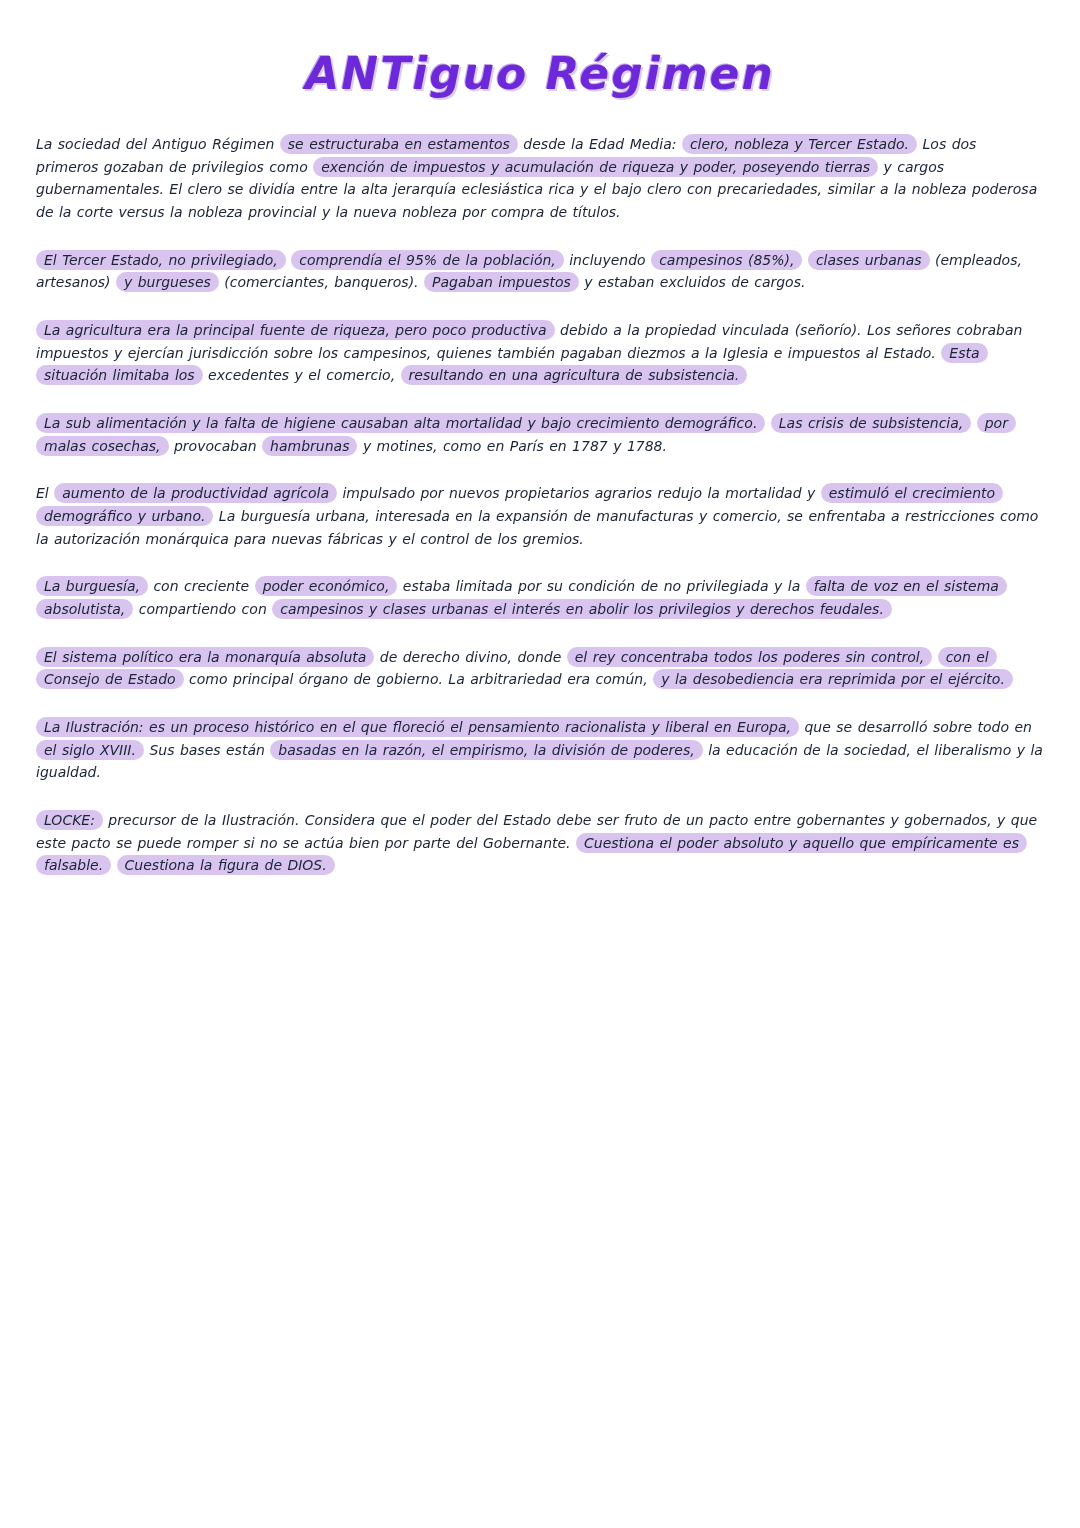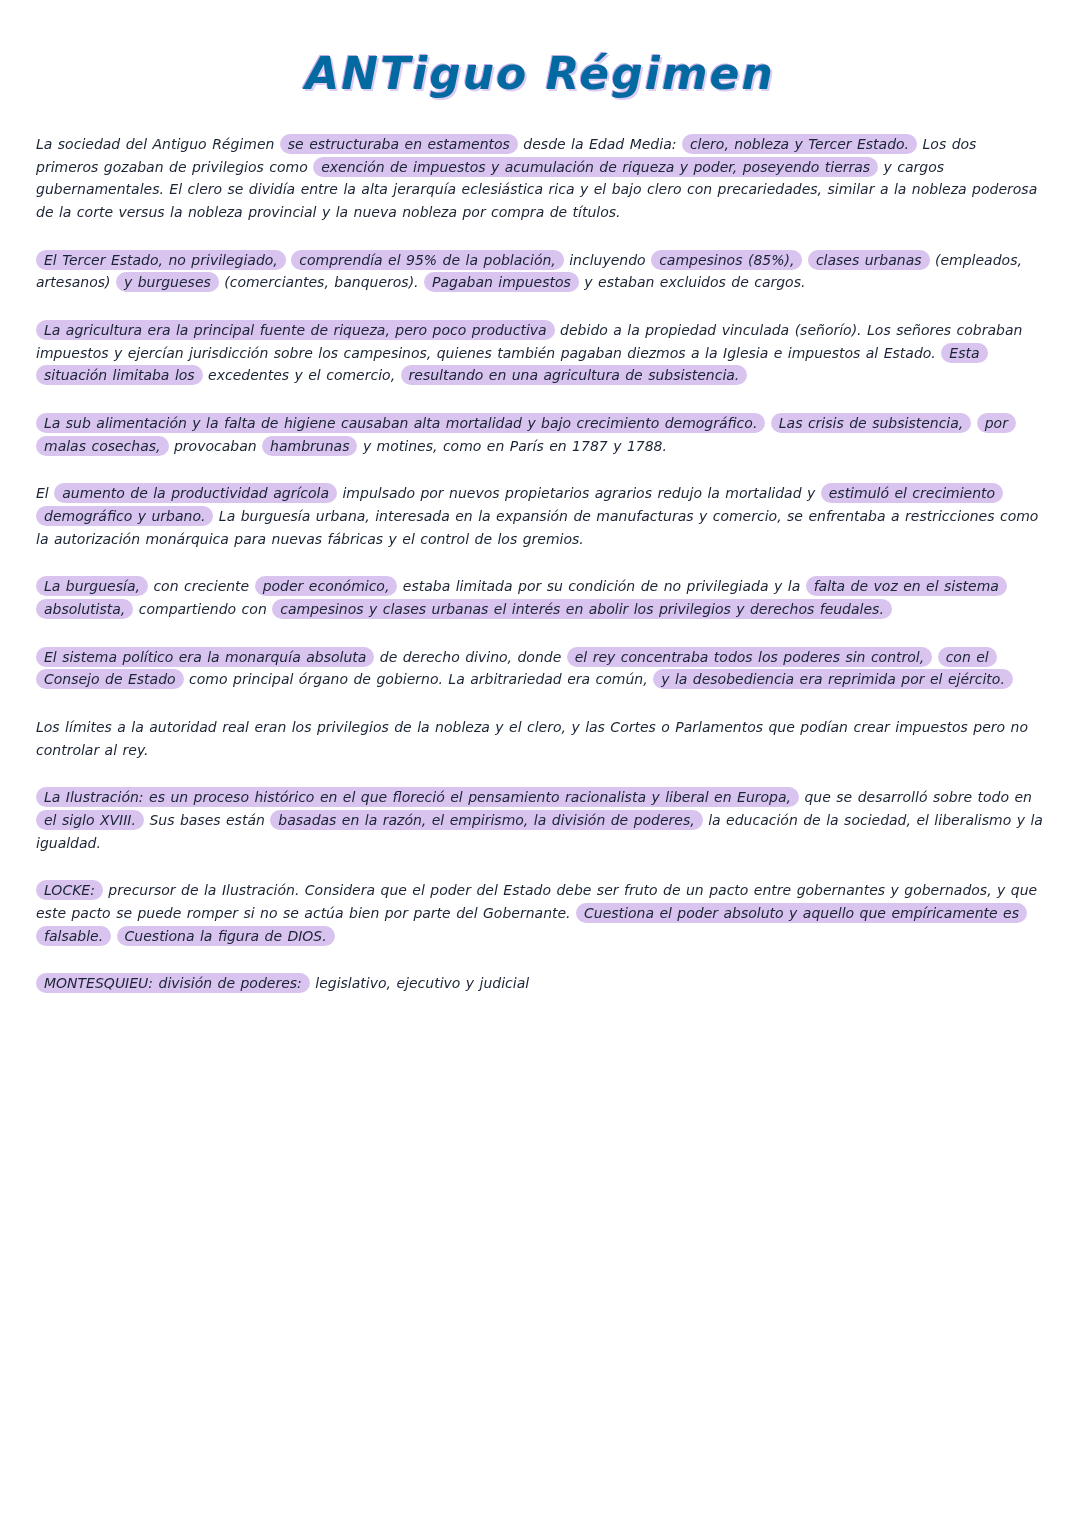--- a/index.html
+++ b/index.html
@@ -36,27 +36,25 @@
     border-radius: 14px;
     padding: 2px 8px;
     box-decoration-break: clone;
     -webkit-box-decoration-break: clone;
   }
   .plain { background: transparent; }
 </style>
 </head>
 <body style="color: rgb(27, 36, 53); background: rgb(255, 255, 255);">
 
-<h1 class="page-title" style="color: #0369a1;">ANTiguo Régimen</h1>
+<h1 class="page-title" style="color: #6d28d9;">ANTiguo Régimen</h1>
 
 <div class="paragraphs">
     <p class="para"><span class="plain">La sociedad del Antiguo Régimen </span><span class="hl">se estructuraba en estamentos</span><span class="plain"> desde la Edad Media: </span><span class="hl">clero, nobleza y Tercer Estado.</span><span class="plain"> Los dos primeros gozaban de privilegios como </span><span class="hl">exención de impuestos y acumulación de riqueza y poder, poseyendo tierras</span><span class="plain"> y cargos gubernamentales. El clero se dividía entre la alta jerarquía eclesiástica rica y el bajo clero con precariedades, similar a la nobleza poderosa de la corte versus la nobleza provincial y la nueva nobleza por compra de títulos.</span></p>
     <p class="para"><span class="hl">El Tercer Estado, no privilegiado,</span><span class="plain"> </span><span class="hl">comprendía el 95% de la población,</span><span class="plain"> incluyendo </span><span class="hl">campesinos (85%),</span><span class="plain"> </span><span class="hl">clases urbanas</span><span class="plain"> (empleados, artesanos) </span><span class="hl">y burgueses</span><span class="plain"> (comerciantes, banqueros). </span><span class="hl">Pagaban impuestos</span><span class="plain"> y estaban excluidos de cargos.</span></p>
     <p class="para"><span class="hl">La agricultura era la principal fuente de riqueza, pero poco productiva</span><span class="plain"> debido a la propiedad vinculada (señorío). Los señores cobraban impuestos y ejercían jurisdicción sobre los campesinos, quienes también pagaban diezmos a la Iglesia e impuestos al Estado. </span><span class="hl">Esta situación limitaba los</span><span class="plain"> excedentes y el comercio, </span><span class="hl">resultando en una agricultura de subsistencia.</span></p>
     <p class="para"><span class="hl">La sub alimentación y la falta de higiene causaban alta mortalidad y bajo crecimiento demográfico.</span><span class="plain"> </span><span class="hl">Las crisis de subsistencia,</span><span class="plain"> </span><span class="hl">por malas cosechas,</span><span class="plain"> provocaban </span><span class="hl">hambrunas</span><span class="plain"> y motines, como en París en 1787 y 1788.</span></p>
     <p class="para"><span class="plain">El </span><span class="hl">aumento de la productividad agrícola</span><span class="plain"> impulsado por nuevos propietarios agrarios redujo la mortalidad y </span><span class="hl">estimuló el crecimiento demográfico y urbano.</span><span class="plain"> La burguesía urbana, interesada en la expansión de manufacturas y comercio, se enfrentaba a restricciones como la autorización monárquica para nuevas fábricas y el control de los gremios.</span></p>
     <p class="para"><span class="hl">La burguesía,</span><span class="plain"> con creciente </span><span class="hl">poder económico,</span><span class="plain"> estaba limitada por su condición de no privilegiada y la </span><span class="hl">falta de voz en el sistema absolutista,</span><span class="plain"> compartiendo con </span><span class="hl">campesinos y clases urbanas el interés en abolir los privilegios y derechos feudales.</span></p>
     <p class="para"><span class="hl">El sistema político era la monarquía absoluta</span><span class="plain"> de derecho divino, donde </span><span class="hl">el rey concentraba todos los poderes sin control,</span><span class="plain"> </span><span class="hl">con el Consejo de Estado</span><span class="plain"> como principal órgano de gobierno. La arbitrariedad era común, </span><span class="hl">y la desobediencia era reprimida por el ejército.</span></p>
-    <p class="para"><span class="plain">Los límites a la autoridad real eran los privilegios de la nobleza y el clero, y las Cortes o Parlamentos que podían crear impuestos pero no controlar al rey.</span></p>
     <p class="para"><span class="hl">La Ilustración: es un proceso histórico en el que floreció el pensamiento racionalista y liberal en Europa,</span><span class="plain"> que se desarrolló sobre todo en </span><span class="hl">el siglo XVIII.</span><span class="plain"> Sus bases están </span><span class="hl">basadas en la razón, el empirismo, la división de poderes,</span><span class="plain"> la educación de la sociedad, el liberalismo y la igualdad.</span></p>
     <p class="para"><span class="hl">LOCKE:</span><span class="plain"> precursor de la Ilustración. Considera que el poder del Estado debe ser fruto de un pacto entre gobernantes y gobernados, y que este pacto se puede romper si no se actúa bien por parte del Gobernante. </span><span class="hl">Cuestiona el poder absoluto y aquello que empíricamente es falsable.</span><span class="plain"> </span><span class="hl">Cuestiona la figura de DIOS.</span></p>
-    <p class="para"><span class="hl">MONTESQUIEU: división de poderes:</span><span class="plain"> legislativo, ejecutivo y judicial</span></p>
   </div>
 
 </body></html>

